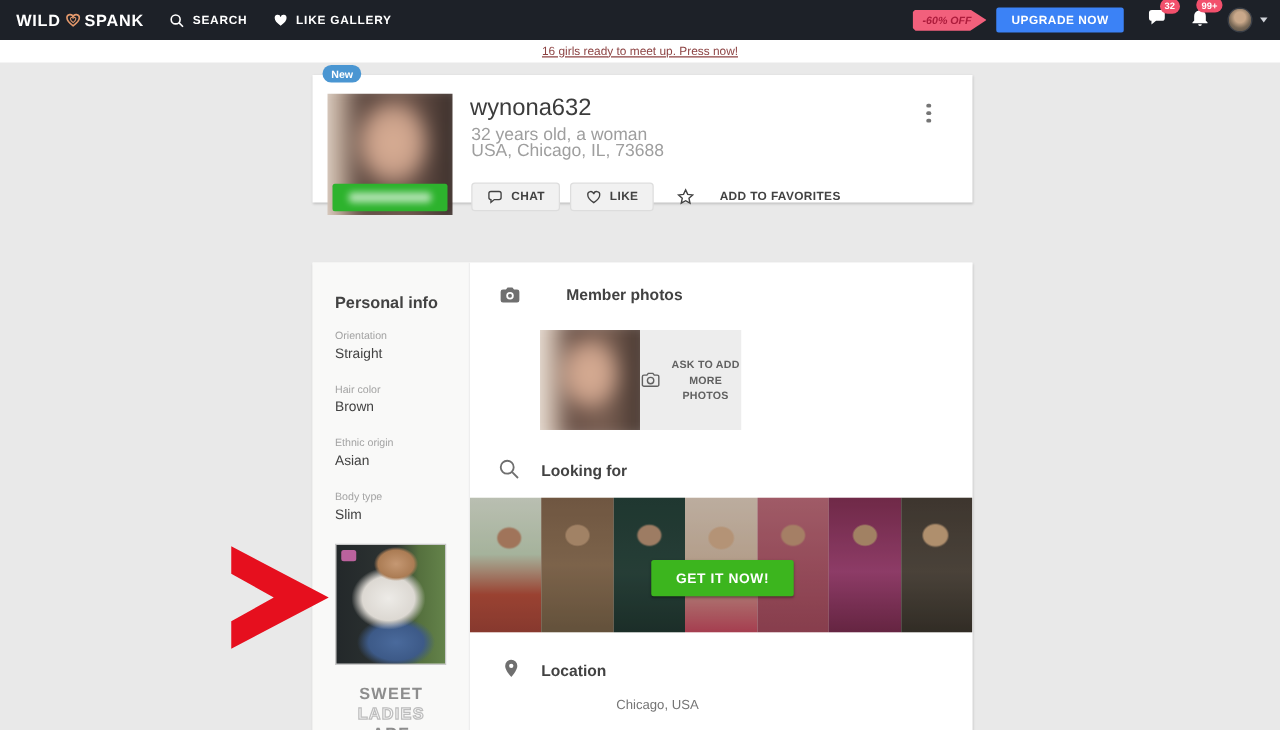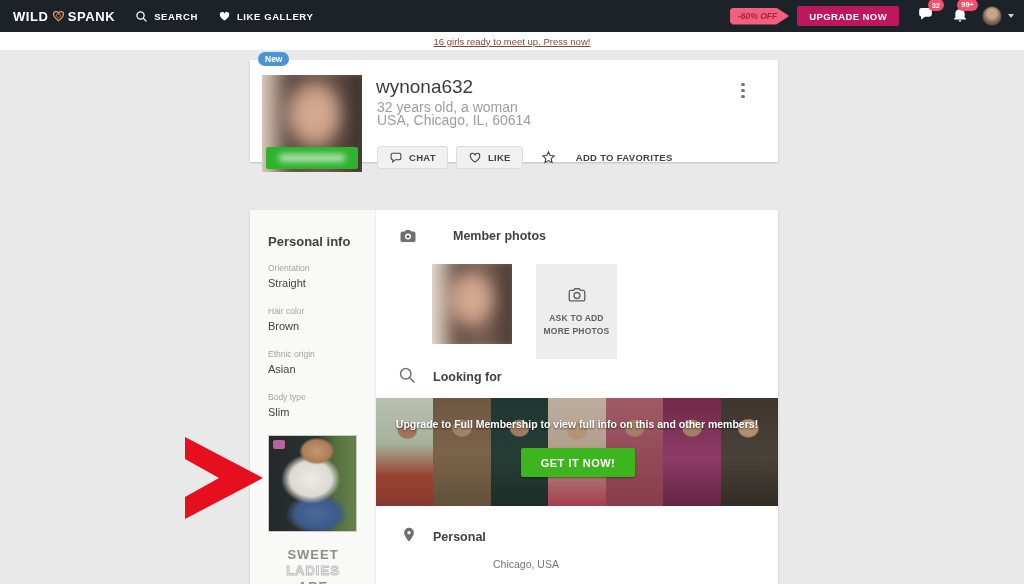--- a/index.html
+++ b/index.html
@@ -13,21 +13,21 @@
   .logo { display:flex; align-items:center; color:#fff; font-size:13px; font-weight:800;
     letter-spacing:.6px; cursor:pointer; }
   .logo svg { margin:0 2px; }
   .nav-item { display:flex; align-items:center; gap:6px; color:#fff; font-size:9.5px;
     font-weight:700; letter-spacing:.6px; margin-left:20px; cursor:pointer; }
   .nav-right { margin-left:auto; display:flex; align-items:center; }
   .discount { background:#f2607c; color:#ad1c3c; font-size:8.5px; font-weight:700;
     font-style:italic; height:17px; line-height:17px; padding:0 12px 0 8px;
     clip-path:polygon(4% 0,78% 0,100% 50%,78% 100%,4% 100%,0 86%,0 14%);
     cursor:pointer; }
-  .upgrade-btn { background:#be185d; color:#fff; border:none; border-radius:2px;
+  .upgrade-btn { background:#3b82f6; color:#fff; border:none; border-radius:2px;
     font-family:inherit; font-size:9.5px; font-weight:700; letter-spacing:.4px;
     height:20px; padding:0 12px; margin-left:8px; cursor:pointer; }
   .icon-wrap { position:relative; margin-left:18px; cursor:pointer; }
   .count-badge { position:absolute; top:-7px; right:-10px; background:#f2506c; color:#fff;
     font-size:7.5px; font-weight:700; border-radius:8px; padding:1.5px 4px; min-width:14px;
     text-align:center; }
   .avatar { width:20px; height:20px; border-radius:50%; margin-left:14px; cursor:pointer;
     background:radial-gradient(circle at 50% 38%, #c9a88a 0 30%, #7a6a58 60%, #4a4540 100%);
     border:1px solid #3a3f48; }
   .caret { width:0; height:0; border-left:3.5px solid transparent; border-right:3.5px solid transparent;
@@ -93,23 +93,23 @@
   
   .main { position:relative; flex:1; background:#fff; }
   .sec-icon { position:absolute; color:#6f6f6f; }
   .sec-title { position:absolute; left:57px; font-size:12.5px; color:#424242; }
   .member-photo { position:absolute; left:56px; top:54px; width:80px; height:80px;
     overflow:hidden; cursor:pointer; }
   .member-photo .blur-img { position:absolute; inset:-10px; filter:blur(7px);
     background:
       radial-gradient(38px 46px at 50% 45%, #dbb096 0%, #c79e88 45%, rgba(0,0,0,0) 70%),
       linear-gradient(90deg,#eceae6 0%, #d9c7b8 16%, #6b5248 34%, #7a5f52 62%, #4a3a33 90%); }
-  .add-photos-box { position:absolute; left:136px; top:54px; width:81px; height:95px;
-    background:#ededed; display:flex; flex-direction:column; align-items:center;
-    justify-content:center; gap:7px; cursor:pointer;margin-left:24px; }
+  .add-photos-box { position:absolute; left:136px; top:54px; width:81px; height:80px;
+    background:#ededed; display:flex; flex-direction:row; align-items:center;
+    justify-content:center; gap:7px; cursor:pointer; }
   .add-photos-label { font-size:8.5px; font-weight:700; color:#616161; letter-spacing:.2px;
     text-align:center; line-height:1.5; width:74px; }
 
   
   .banner { position:absolute; left:0; top:188px; width:402px; height:108px; overflow:hidden;
     cursor:pointer; display:flex; }
   .banner .slice { flex:1; height:100%; }
   .banner .s1 { background:radial-gradient(16px 14px at 55% 30%, #c89070 0 55%, rgba(0,0,0,0) 65%),
       linear-gradient(180deg,#e9f0e0 0%, #cfe0c4 42%, #c0503c 72%, #a84438 100%); }
   .banner .s2 { background:radial-gradient(16px 14px at 50% 28%, #caa27e 0 55%, rgba(0,0,0,0) 65%),
@@ -193,21 +193,21 @@
 
   <section class="card profile-card">
     <div class="profile-photo">
       <div class="blur-img"></div>
       <div class="photo-cta">
         <div class="blur-text"></div>
       </div>
     </div>
     <h1 class="username">wynona632</h1>
     <div class="sub-line" style="top:39px;">32 years old, a woman</div>
-    <div class="sub-line" style="top:52px;">USA, Chicago, IL, 60614</div>
+    <div class="sub-line" style="top:52px;">USA, Chicago, IL, 73688</div>
     <div class="kebab">
         <i></i>
         <i></i>
         <i></i>
       </div>
 
     <div class="btn-row">
       <button class="pill-btn">
         <svg width="14" height="13" viewBox="0 0 24 24" fill="none" stroke="#424242" stroke-width="2">
           <path d="M6 4h12a3 3 0 0 1 3 3v6a3 3 0 0 1-3 3h-7l-5 4v-4H6a3 3 0 0 1-3-3V7a3 3 0 0 1 3-3z"></path>
@@ -287,28 +287,27 @@
 
       <div class="banner">
         <div class="slice s1"></div>
         <div class="slice s2"></div>
         <div class="slice s3"></div>
         <div class="slice s4"></div>
         <div class="slice s5"></div>
         <div class="slice s6"></div>
         <div class="slice s7"></div>
         <div class="banner-overlay"></div>
-        <div class="banner-msg">Upgrade to Full Membership to view full info on this and other members!</div>
         <button class="banner-cta">GET IT NOW!</button>
       </div>
 
       <svg class="sec-icon" style="left:25px; top:315px;" width="16" height="19" viewBox="0 0 24 24" fill="#6f6f6f">
         <path d="M12 2a7.3 7.3 0 0 0-7.3 7.3C4.7 14.7 12 22.5 12 22.5s7.3-7.8 7.3-13.2A7.3 7.3 0 0 0 12 2zm0 9.8a2.6 2.6 0 1 1 2.6-2.6 2.6 2.6 0 0 1-2.6 2.6z"></path>
       </svg>
-      <h3 class="sec-title" style="top:320px;">Personal</h3>
+      <h3 class="sec-title" style="top:320px;">Location</h3>
       <div class="loc-value">Chicago, USA</div>
     </div>
   </section>
 
   <svg class="red-arrow" width="82" height="90" viewBox="0 0 82 90">
     <polygon points="2,4 80,45 2,86 2,64 36,45 2,26" fill="#e60f1e"></polygon>
   </svg>
 
 </div>
 

